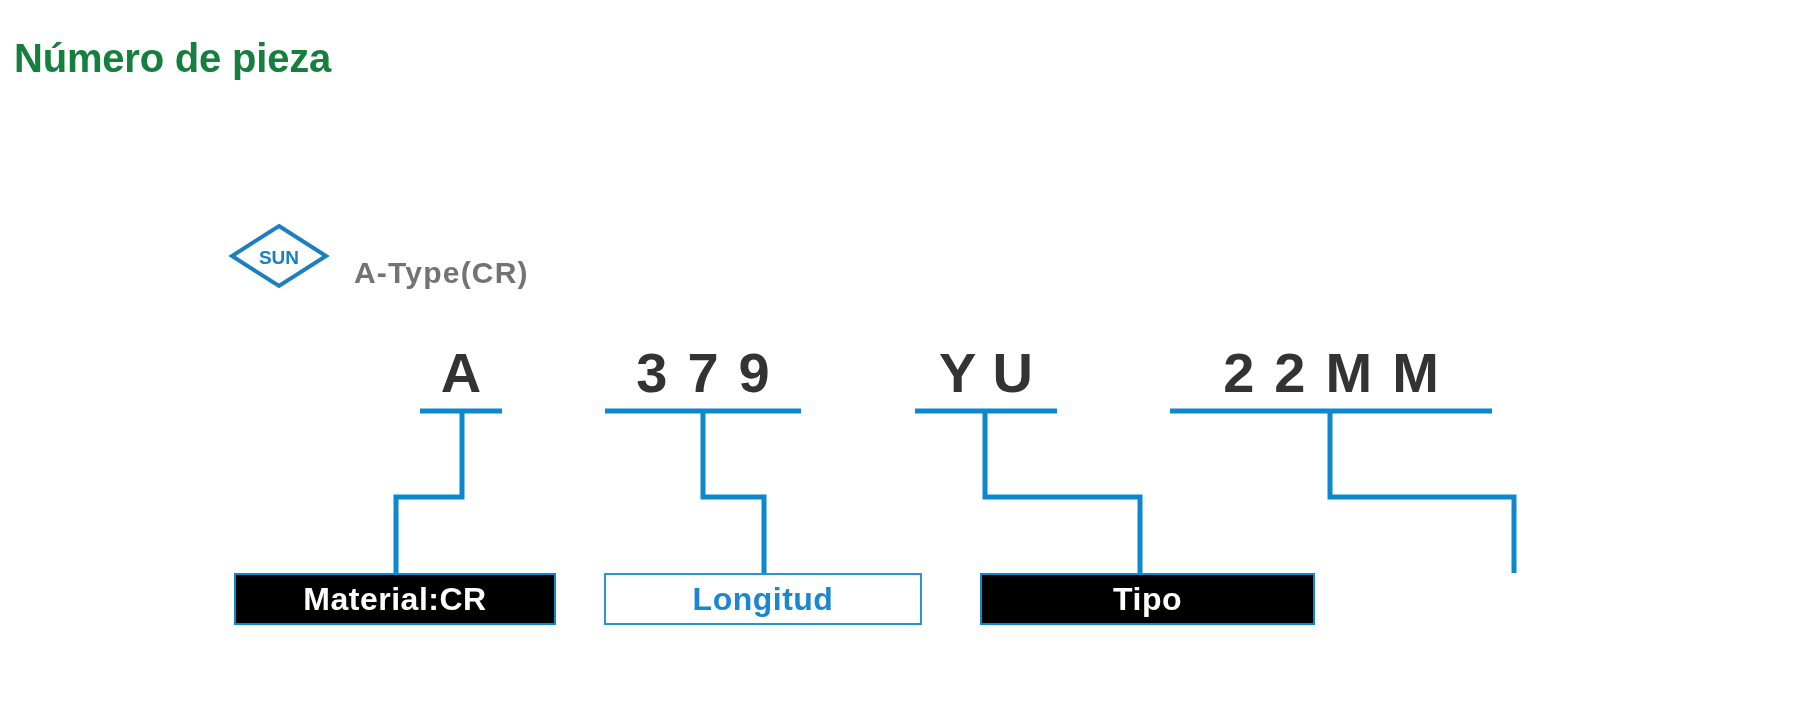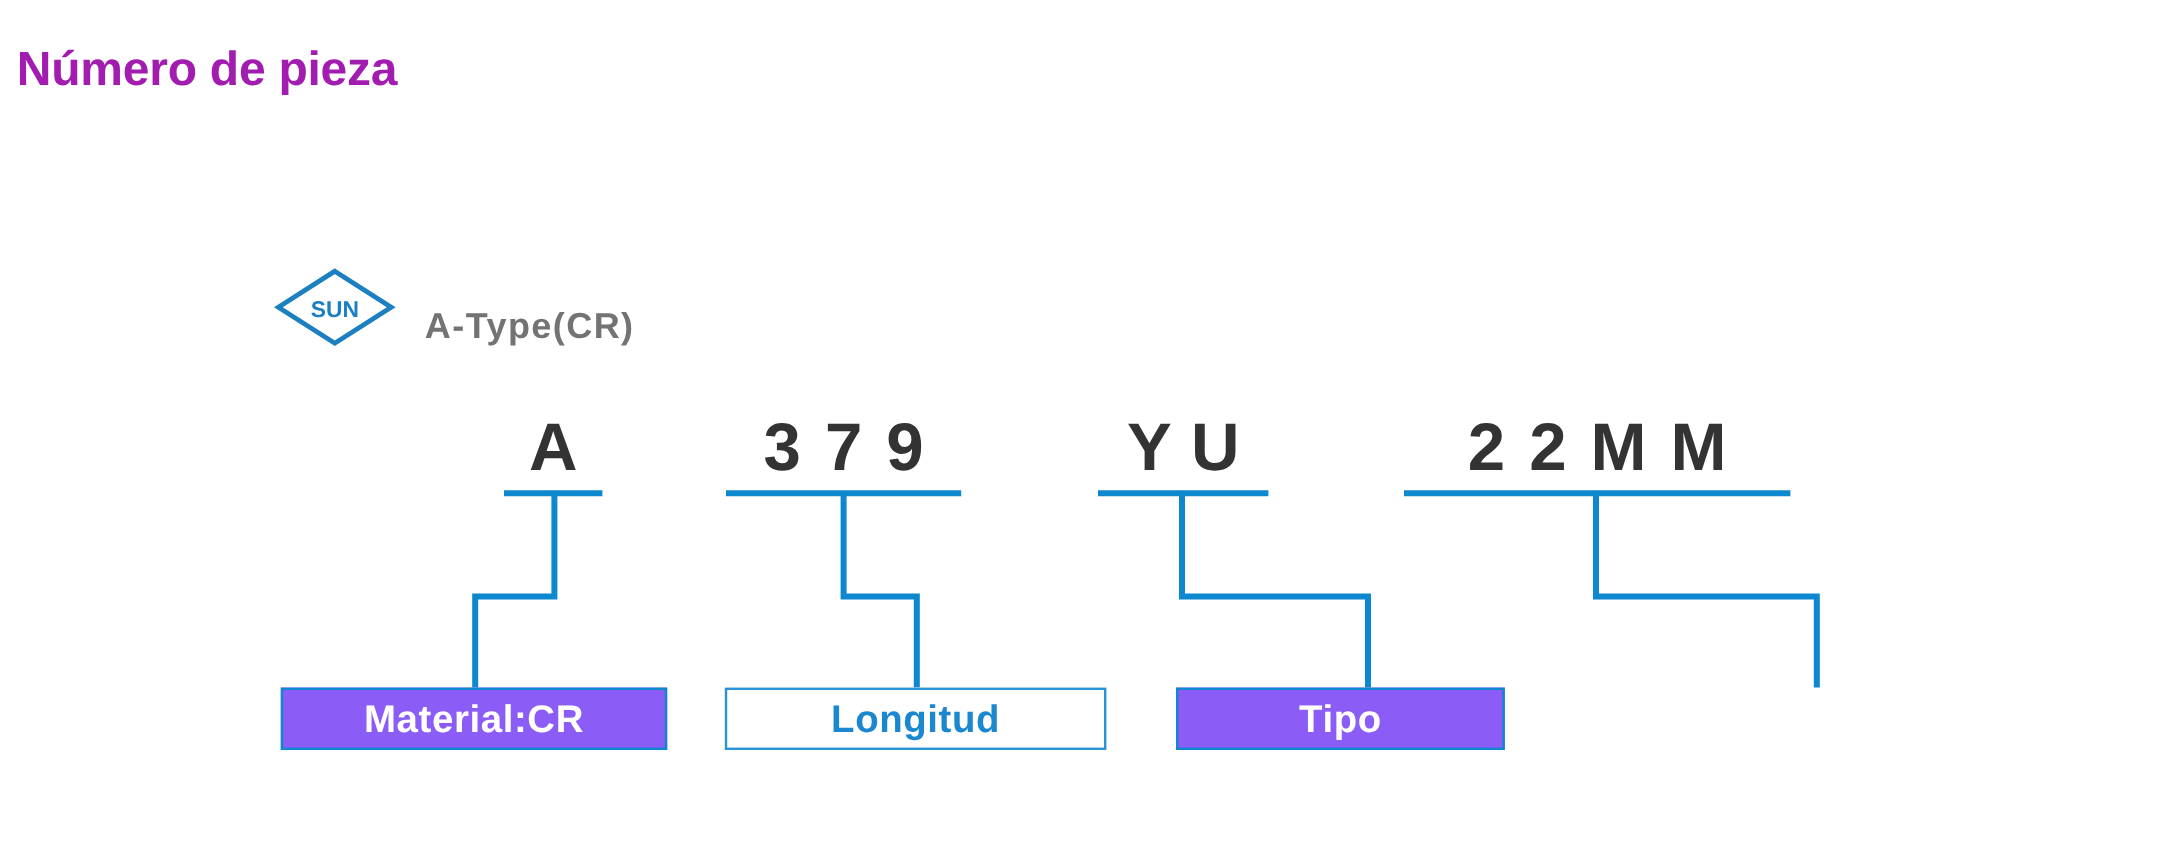--- a/index.html
+++ b/index.html
@@ -23,21 +23,21 @@
     height: 720px;
   }
 
   
   .page-title {
     position: absolute;
     left: 14px;
     top: 36px;
     font-size: 40px;
     font-weight: bold;
-    color: #a21caf;
+    color: #15803d;
     letter-spacing: -0.2px;
     white-space: nowrap;
   }
 
   
   .logo-row {
     position: absolute;
     left: 228px;
     top: 222px;
     display: flex;
@@ -102,33 +102,33 @@
     display: flex;
     align-items: center;
     justify-content: center;
     font-size: 32px;
     font-weight: bold;
     letter-spacing: 0.5px;
     box-sizing: border-box;
     white-space: nowrap;
   }
   .label-box.filled {
-    background: #8b5cf6;
+    background: #000000;
     color: #ffffff;
     border: 2px solid #0d87ce;
   }
   .label-box.outlined {
     background: #ffffff;
     color: #1b87cf;
     border: 2px solid #2a93d6;
     text-align: center;
   }
   .label-box.b1 { left: 234px;  width: 322px; }
   .label-box.b2 { left: 604px;  width: 318px; }
-  .label-box.b3 { left: 980px;  width: 274px; }
+  .label-box.b3 { left: 980px;  width: 335px; }
   .label-box.b4 { left: 1352px; width: 324px; }
 </style>
 </head>
 <body>
 
 <div class="page">
 
   <div class="page-title">Número de pieza</div>
 
   <div class="logo-row">

